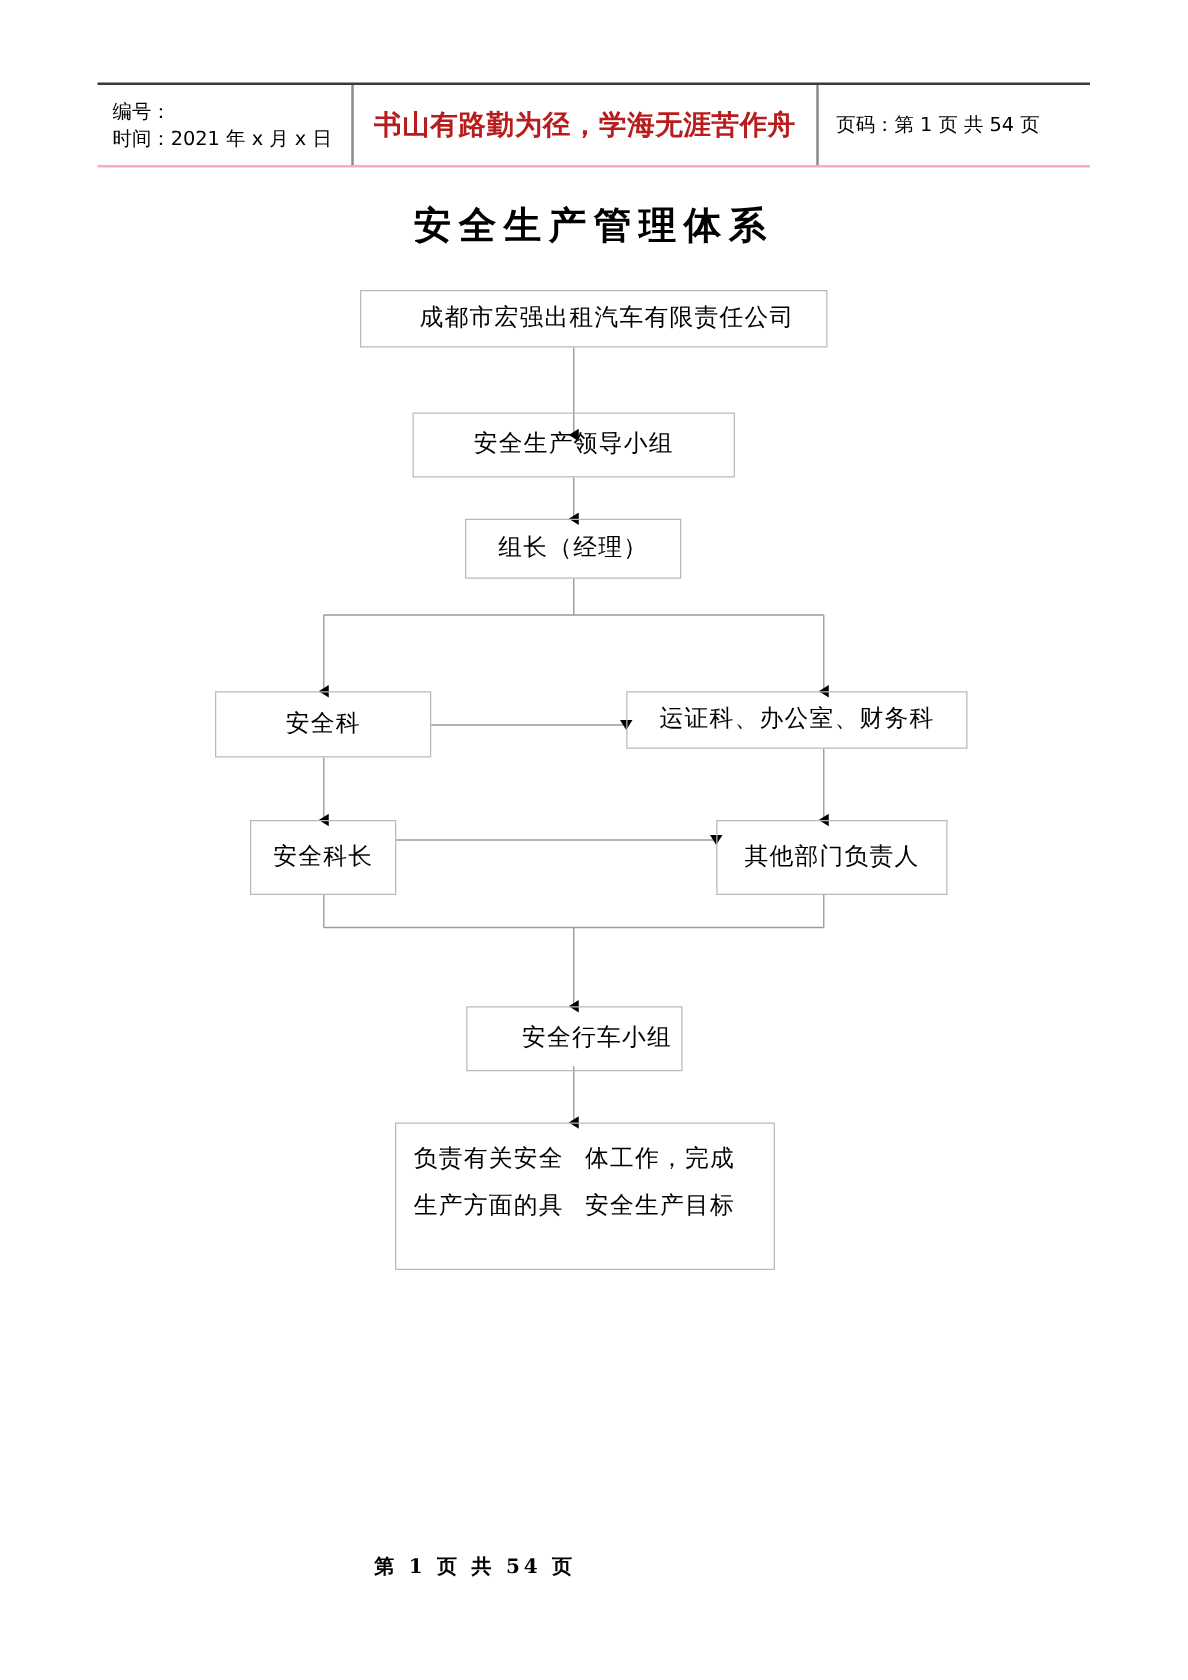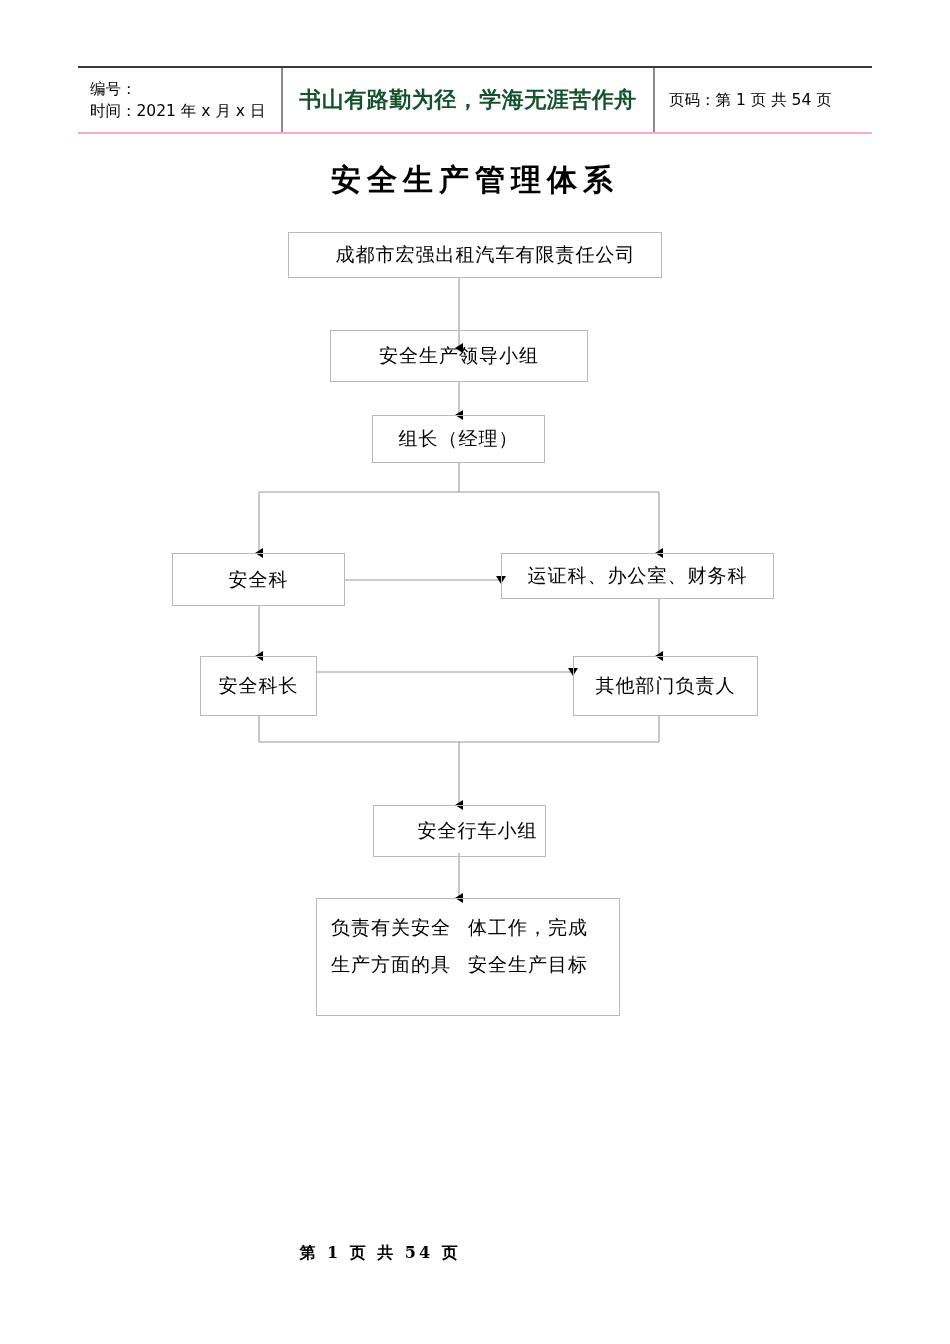--- a/index.html
+++ b/index.html
@@ -49,21 +49,21 @@
     padding-left: 14px;
   }
   .hdr-lines {
     font-size: 15.5px;
     line-height: 1.45;
     white-space: nowrap;
   }
   .hdr-lines .l1 { display: block; }
   .hdr-lines .l2 { display: block; }
   .hdr-slogan {
-    color: #14532d;
+    color: #b91c1c;
     font-family: "DejaVu Serif", "Liberation Serif", serif;
     font-weight: bold;
     font-size: 22px;
     letter-spacing: 0.5px;
     white-space: nowrap;
   }
   .hdr-page {
     font-size: 15.5px;
     white-space: nowrap;
   }

